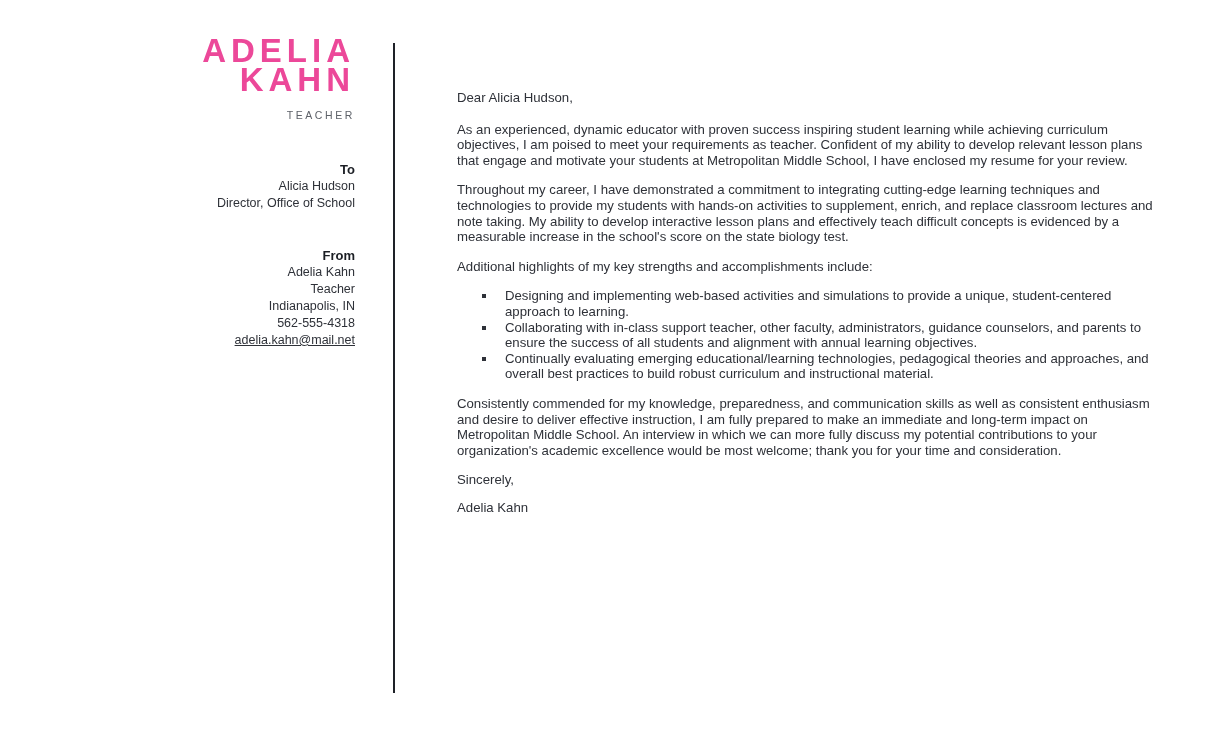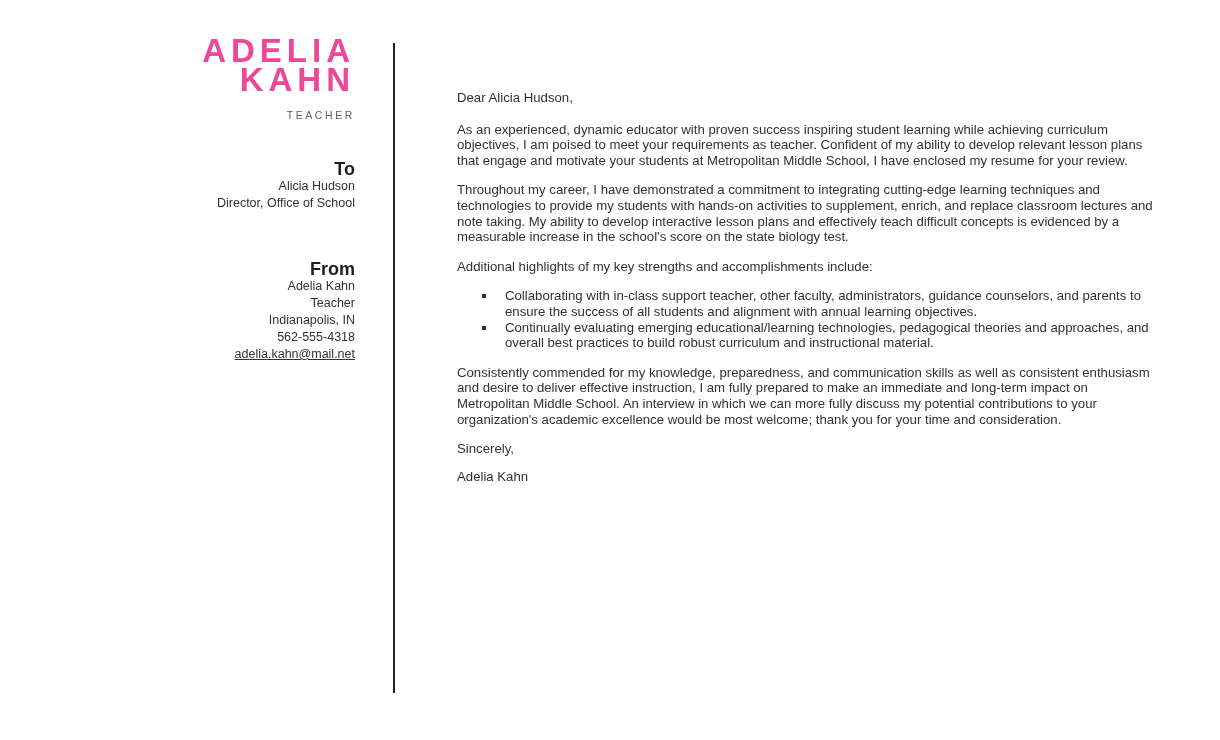--- a/index.html
+++ b/index.html
@@ -52,24 +52,24 @@
     letter-spacing: 2.6px;
     color: #5d6168;
     text-indent: 2.6px;
     font-weight: 400;
   }
 
   .addr-block {
     margin-top: 0;
   }
   #to-block { margin-top: 40px; }
-  #from-block { margin-top: 49px; }
+  #from-block { margin-top: 35px; }
 
   .addr-heading {
-    font-size: 18px;
+    font-size: 13px;
     font-weight: 700;
     color: #1b1e24;
     line-height: 17px;
   }
   .addr-line {
     font-size: 12.5px;
     font-weight: 400;
     color: #2e3138;
     line-height: 17px;
   }
@@ -172,20 +172,21 @@
 
     <p class="para" id="salutation">Dear Alicia Hudson,</p>
 
     <p class="para">As an experienced, dynamic educator with proven success inspiring student learning while achieving curriculum objectives, I am poised to meet your requirements as teacher. Confident of my ability to develop relevant lesson plans that engage and motivate your students at Metropolitan Middle School, I have enclosed my resume for your review.</p>
 
     <p class="para">Throughout my career, I have demonstrated a commitment to integrating cutting-edge learning techniques and technologies to provide my students with hands-on activities to supplement, enrich, and replace classroom lectures and note taking. My ability to develop interactive lesson plans and effectively teach difficult concepts is evidenced by a measurable increase in the school's score on the state biology test.</p>
 
     <p class="para">Additional highlights of my key strengths and accomplishments include:</p>
 
     <ul id="highlights">
+      <li>Designing and implementing web-based activities and simulations to provide a unique, student-centered approach to learning.</li>
       <li>Collaborating with in-class support teacher, other faculty, administrators, guidance counselors, and parents to ensure the success of all students and alignment with annual learning objectives.</li>
       <li>Continually evaluating emerging educational/learning technologies, pedagogical theories and approaches, and overall best practices to build robust curriculum and instructional material.</li>
     </ul>
 
     <p class="para">Consistently commended for my knowledge, preparedness, and communication skills as well as consistent enthusiasm and desire to deliver effective instruction, I am fully prepared to make an immediate and long-term impact on Metropolitan Middle School. An interview in which we can more fully discuss my potential contributions to your organization's academic excellence would be most welcome; thank you for your time and consideration.</p>
 
     <p class="para" id="sign-off">Sincerely,</p>
 
     <p class="para" id="signature">Adelia Kahn</p>
 

